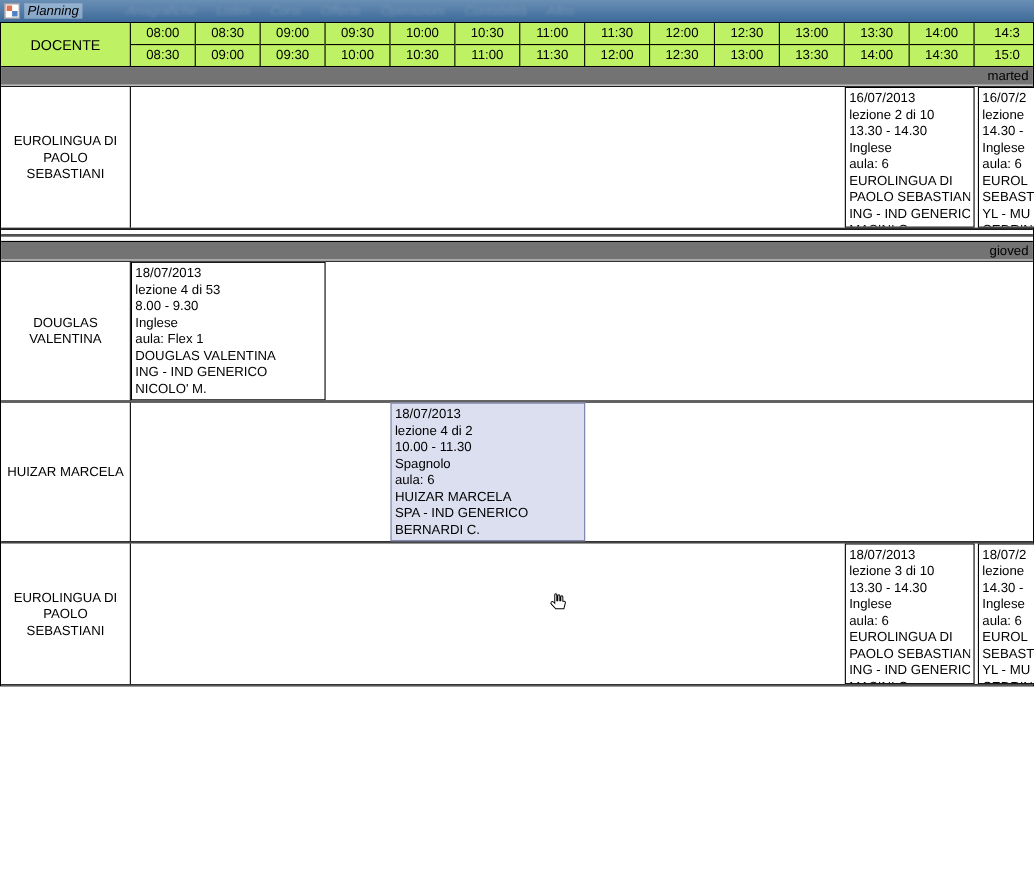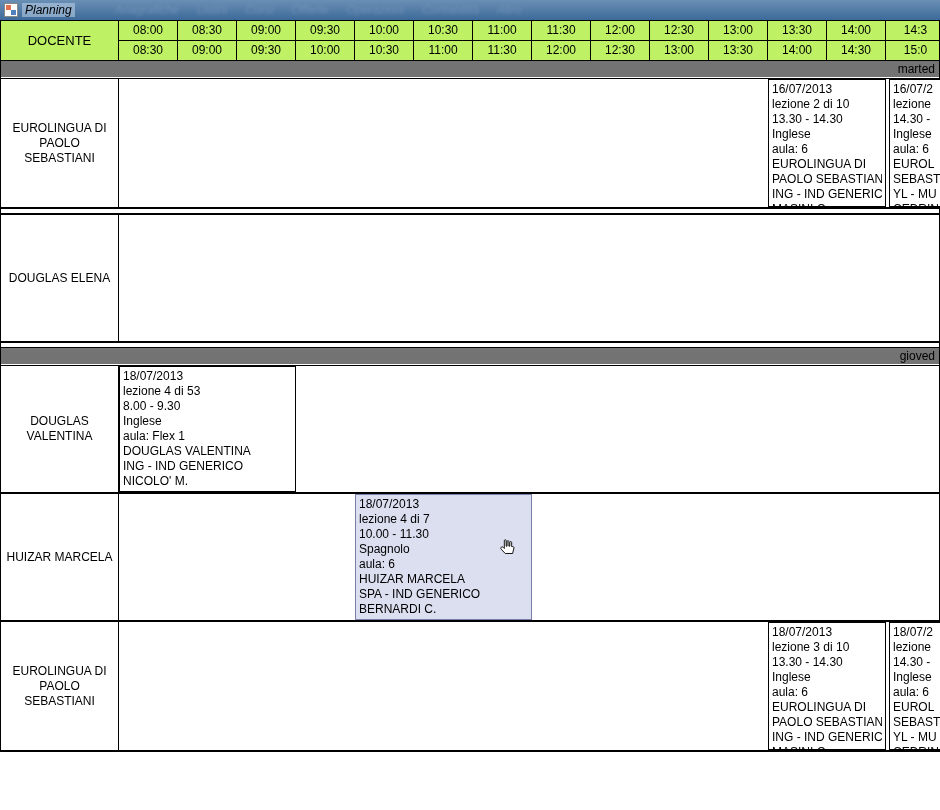--- a/index.html
+++ b/index.html
@@ -269,24 +269,20 @@
         <div>EUROL</div>
         <div>SEBAST</div>
         <div>YL - MU</div>
         <div>CEDRIN</div>
       </div>
     </div>
   </div>
 
   <div class="gap-row"></div>
 
-  <div class="sched-row row-128">
-    <div class="teacher-cell">DOUGLAS ELENA</div>
-    <div class="timeline"></div>
-  </div>
 
   <div class="gap-row"></div>
   <div class="day-label">gioved</div>
 
   <div class="sched-row row-128">
     <div class="teacher-cell">DOUGLAS VALENTINA</div>
     <div class="timeline">
       <div class="lesson" style="left:0px; width:177px;">
         <div>18/07/2013</div>
         <div>lezione 4 di 53</div>
@@ -298,21 +294,21 @@
         <div>NICOLO' M.</div>
       </div>
     </div>
   </div>
 
   <div class="sched-row row-128">
     <div class="teacher-cell">HUIZAR MARCELA</div>
     <div class="timeline">
       <div class="lesson highlight" style="left:236px; width:177px;">
         <div>18/07/2013</div>
-        <div>lezione 4 di 7</div>
+        <div>lezione 4 di 2</div>
         <div>10.00 - 11.30</div>
         <div>Spagnolo</div>
         <div>aula: 6</div>
         <div>HUIZAR MARCELA</div>
         <div>SPA - IND GENERICO</div>
         <div>BERNARDI C.</div>
       </div>
     </div>
   </div>
 

